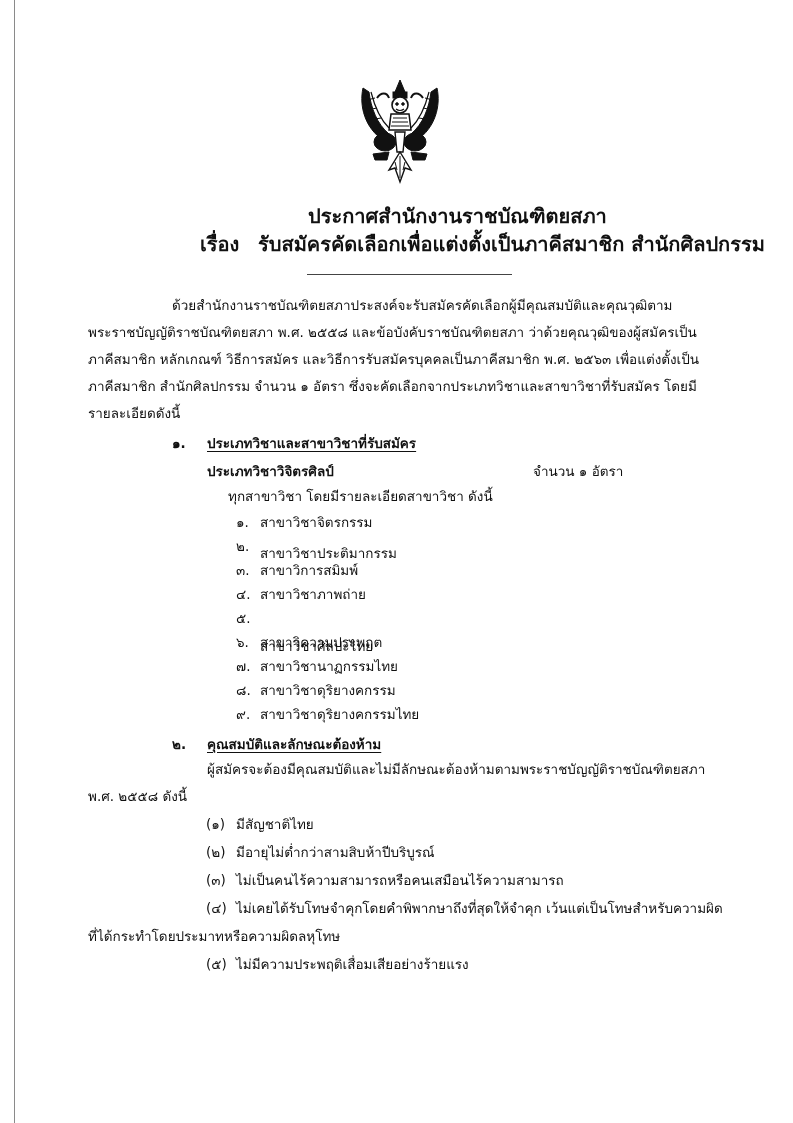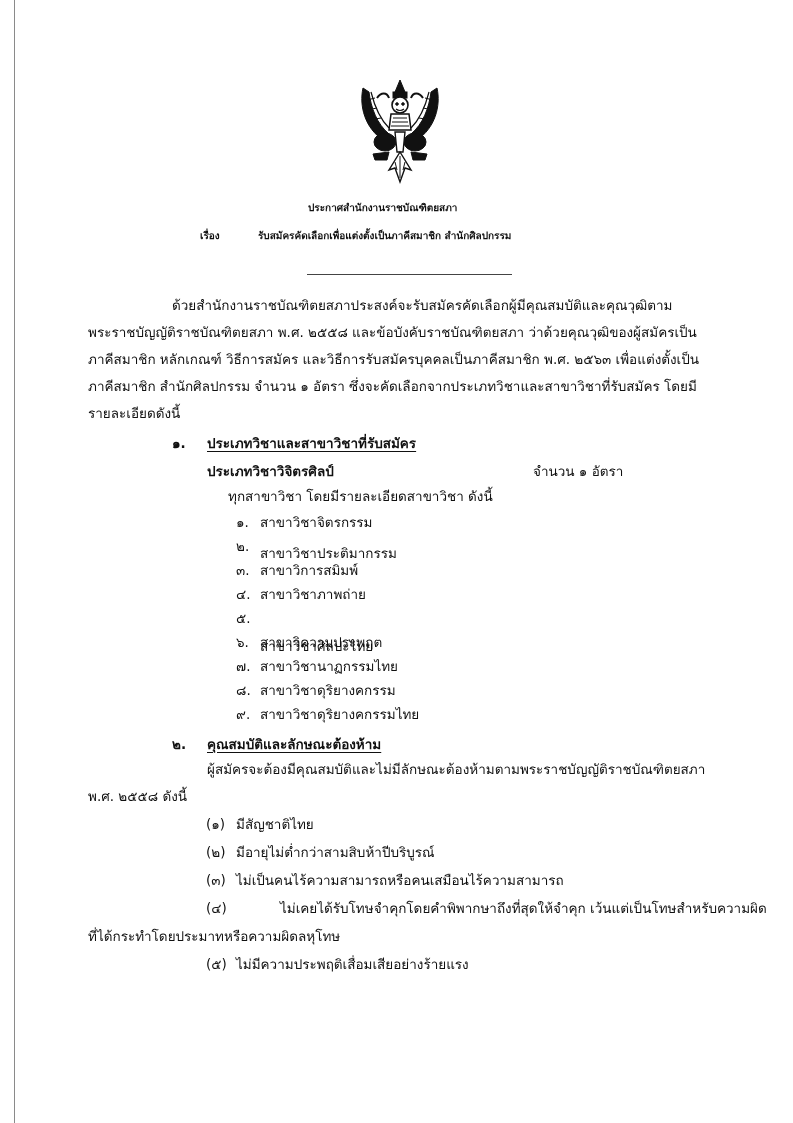--- a/index.html
+++ b/index.html
@@ -3,21 +3,21 @@
 <meta charset="utf-8">
 <style>
   html, body { margin: 0; padding: 0; }
   body {
     width: 793px; height: 1123px; background: #ffffff; position: relative; overflow: hidden;
     font-family: "DejaVu Sans", "Liberation Sans", sans-serif; color: #111;
   }
   .edge-line { position: absolute; left: 14px; top: 0; width: 1px; height: 1123px; background: #8a8a8a; }
   .garuda { position: absolute; left: 355px; top: 78px; width: 90px; height: 108px; }
   .abs { position: absolute; white-space: nowrap; }
-  .t-title { font-size: 10px; font-weight: bold; }
+  .t-title { font-size: 20px; font-weight: bold; }
   .t { font-size: 13.5px; line-height: 18px; }
   .b { font-weight: bold; }
   .u { text-decoration: underline; text-underline-offset: 3px; }
   .rule { position: absolute; left: 307px; top: 274px; width: 205px; height: 1px; background: #444; }
 </style>
 </head>
 <body>
 
 <div class="edge-line"></div>
 
@@ -113,18 +113,18 @@
   <div class="abs t" style="left:206px; top:815px;">(๑)</div>
   <div class="abs t" style="left:236px; top:815px;">มีสัญชาติไทย</div>
 
   <div class="abs t" style="left:206px; top:843px;">(๒)</div>
   <div class="abs t" style="left:236px; top:843px;">มีอายุไม่ต่ำกว่าสามสิบห้าปีบริบูรณ์</div>
 
   <div class="abs t" style="left:206px; top:871px;">(๓)</div>
   <div class="abs t" style="left:236px; top:871px;">ไม่เป็นคนไร้ความสามารถหรือคนเสมือนไร้ความสามารถ</div>
 
   <div class="abs t" style="left:206px; top:899px;">(๔)</div>
-  <div class="abs t" style="left:236px; top:899px;margin-left:44px;">ไม่เคยได้รับโทษจำคุกโดยคำพิพากษาถึงที่สุดให้จำคุก  เว้นแต่เป็นโทษสำหรับความผิด</div>
+  <div class="abs t" style="left:236px; top:899px;">ไม่เคยได้รับโทษจำคุกโดยคำพิพากษาถึงที่สุดให้จำคุก  เว้นแต่เป็นโทษสำหรับความผิด</div>
   <div class="abs t" style="left:88px; top:927px;">ที่ได้กระทำโดยประมาทหรือความผิดลหุโทษ</div>
 
   <div class="abs t" style="left:206px; top:955px;">(๕)</div>
   <div class="abs t" style="left:236px; top:955px;">ไม่มีความประพฤติเสื่อมเสียอย่างร้ายแรง</div>
 </div>
 
 </body></html>

